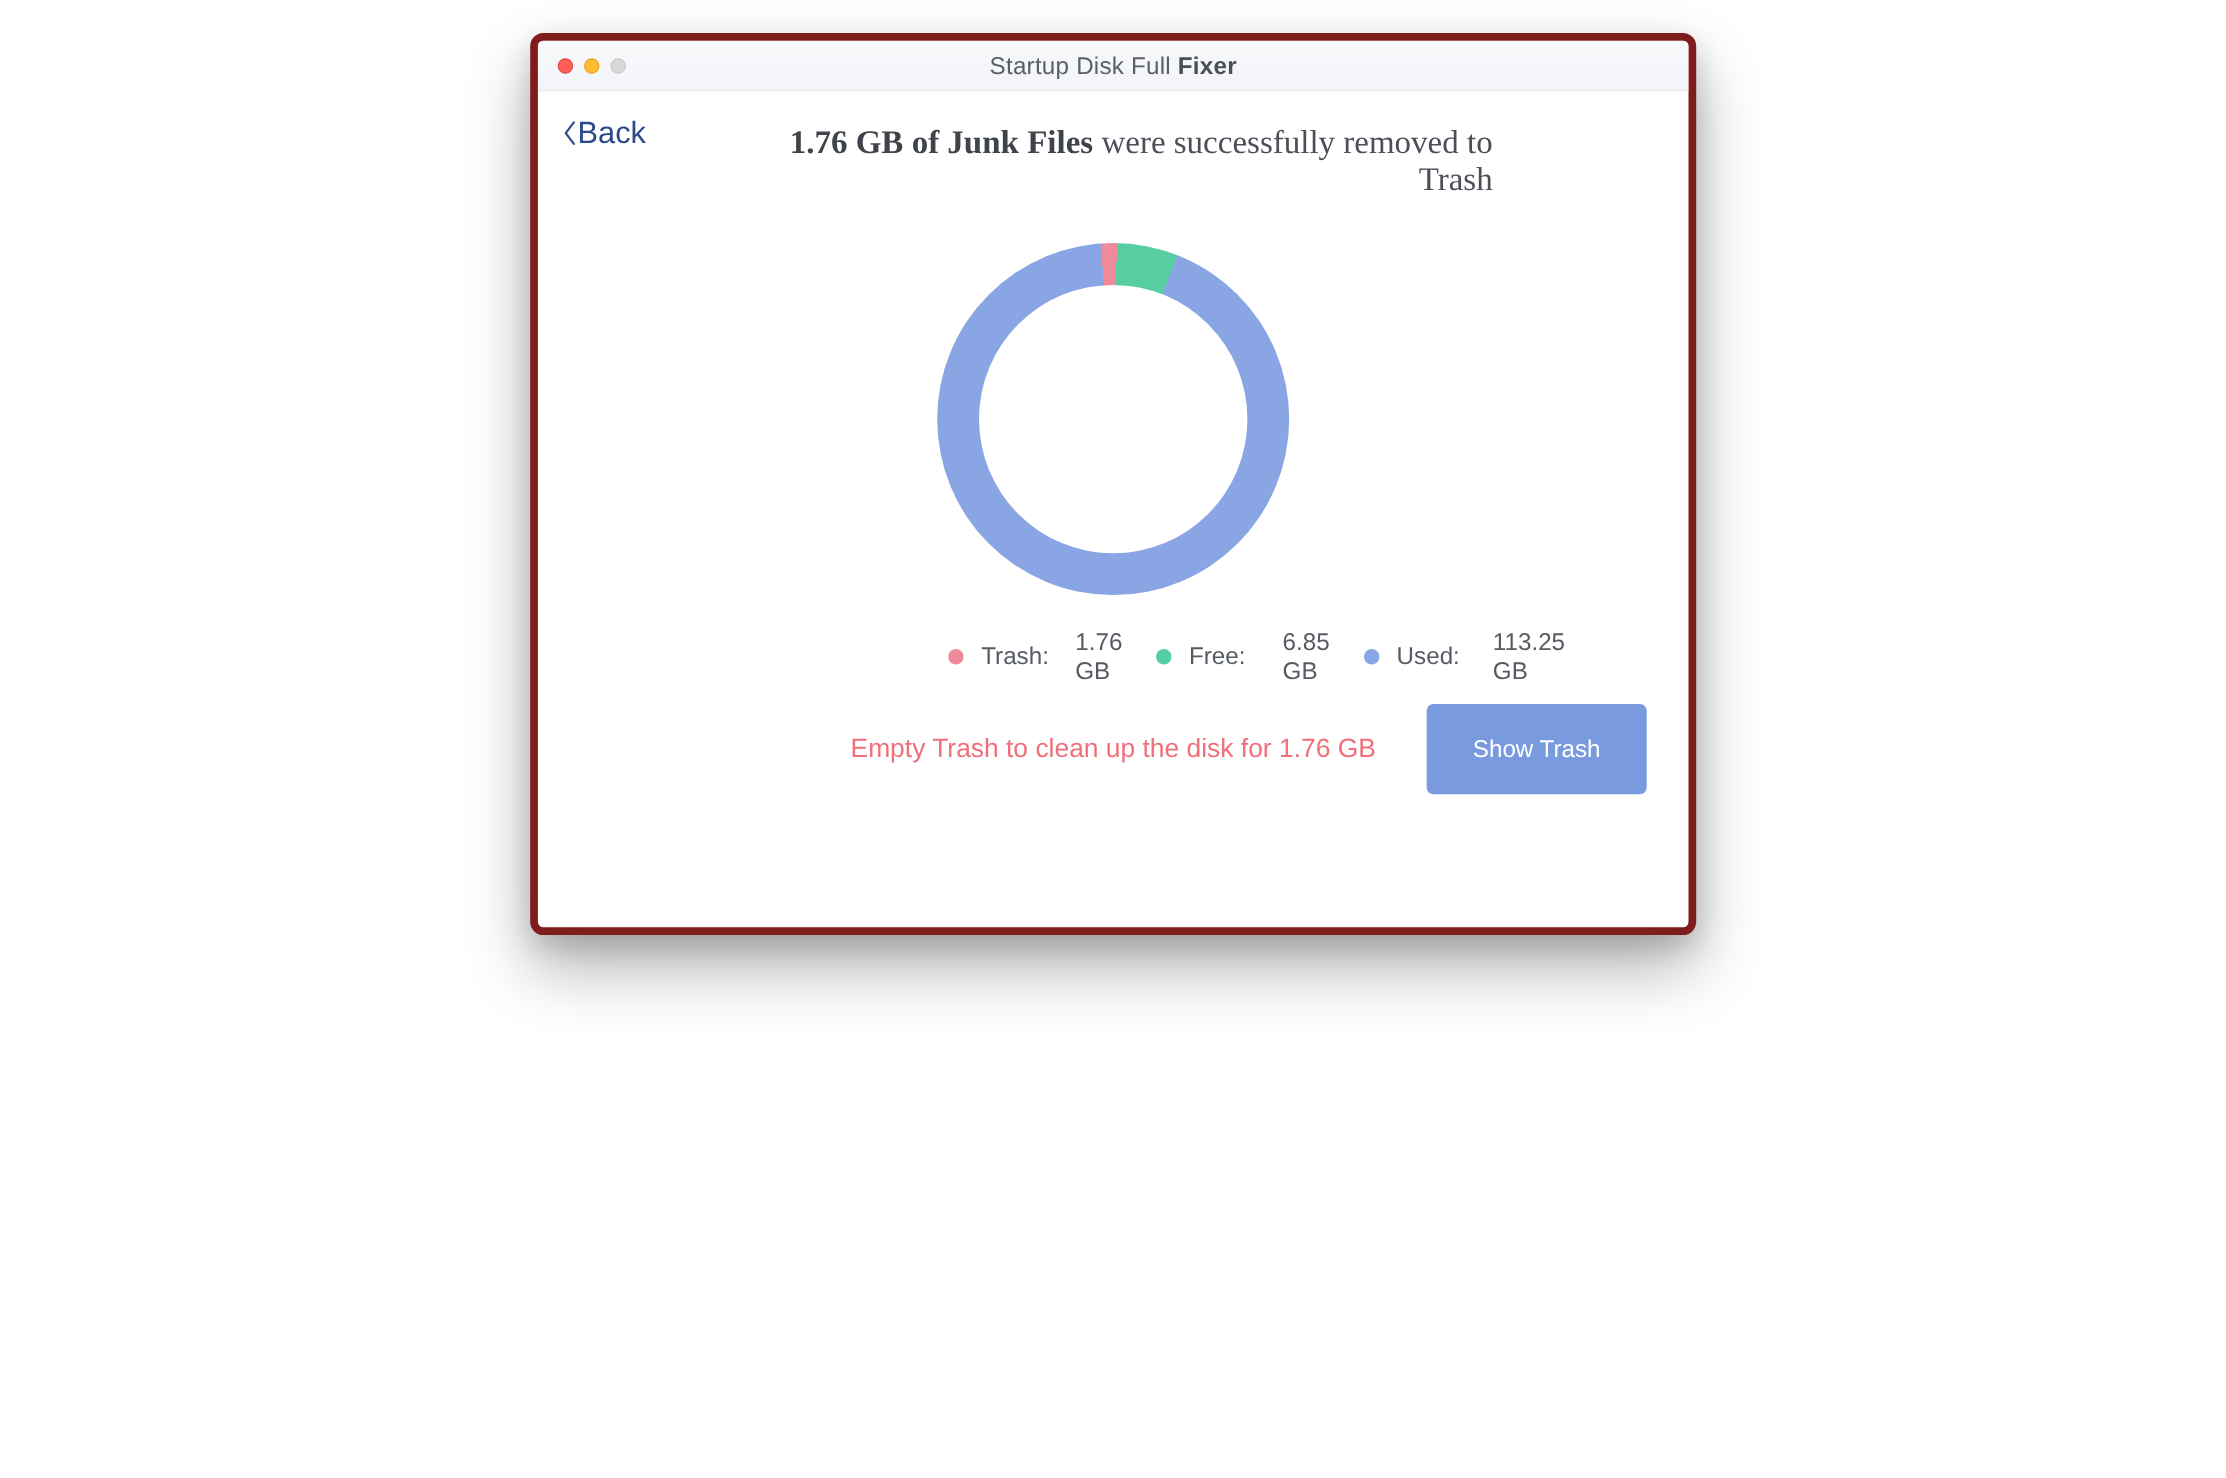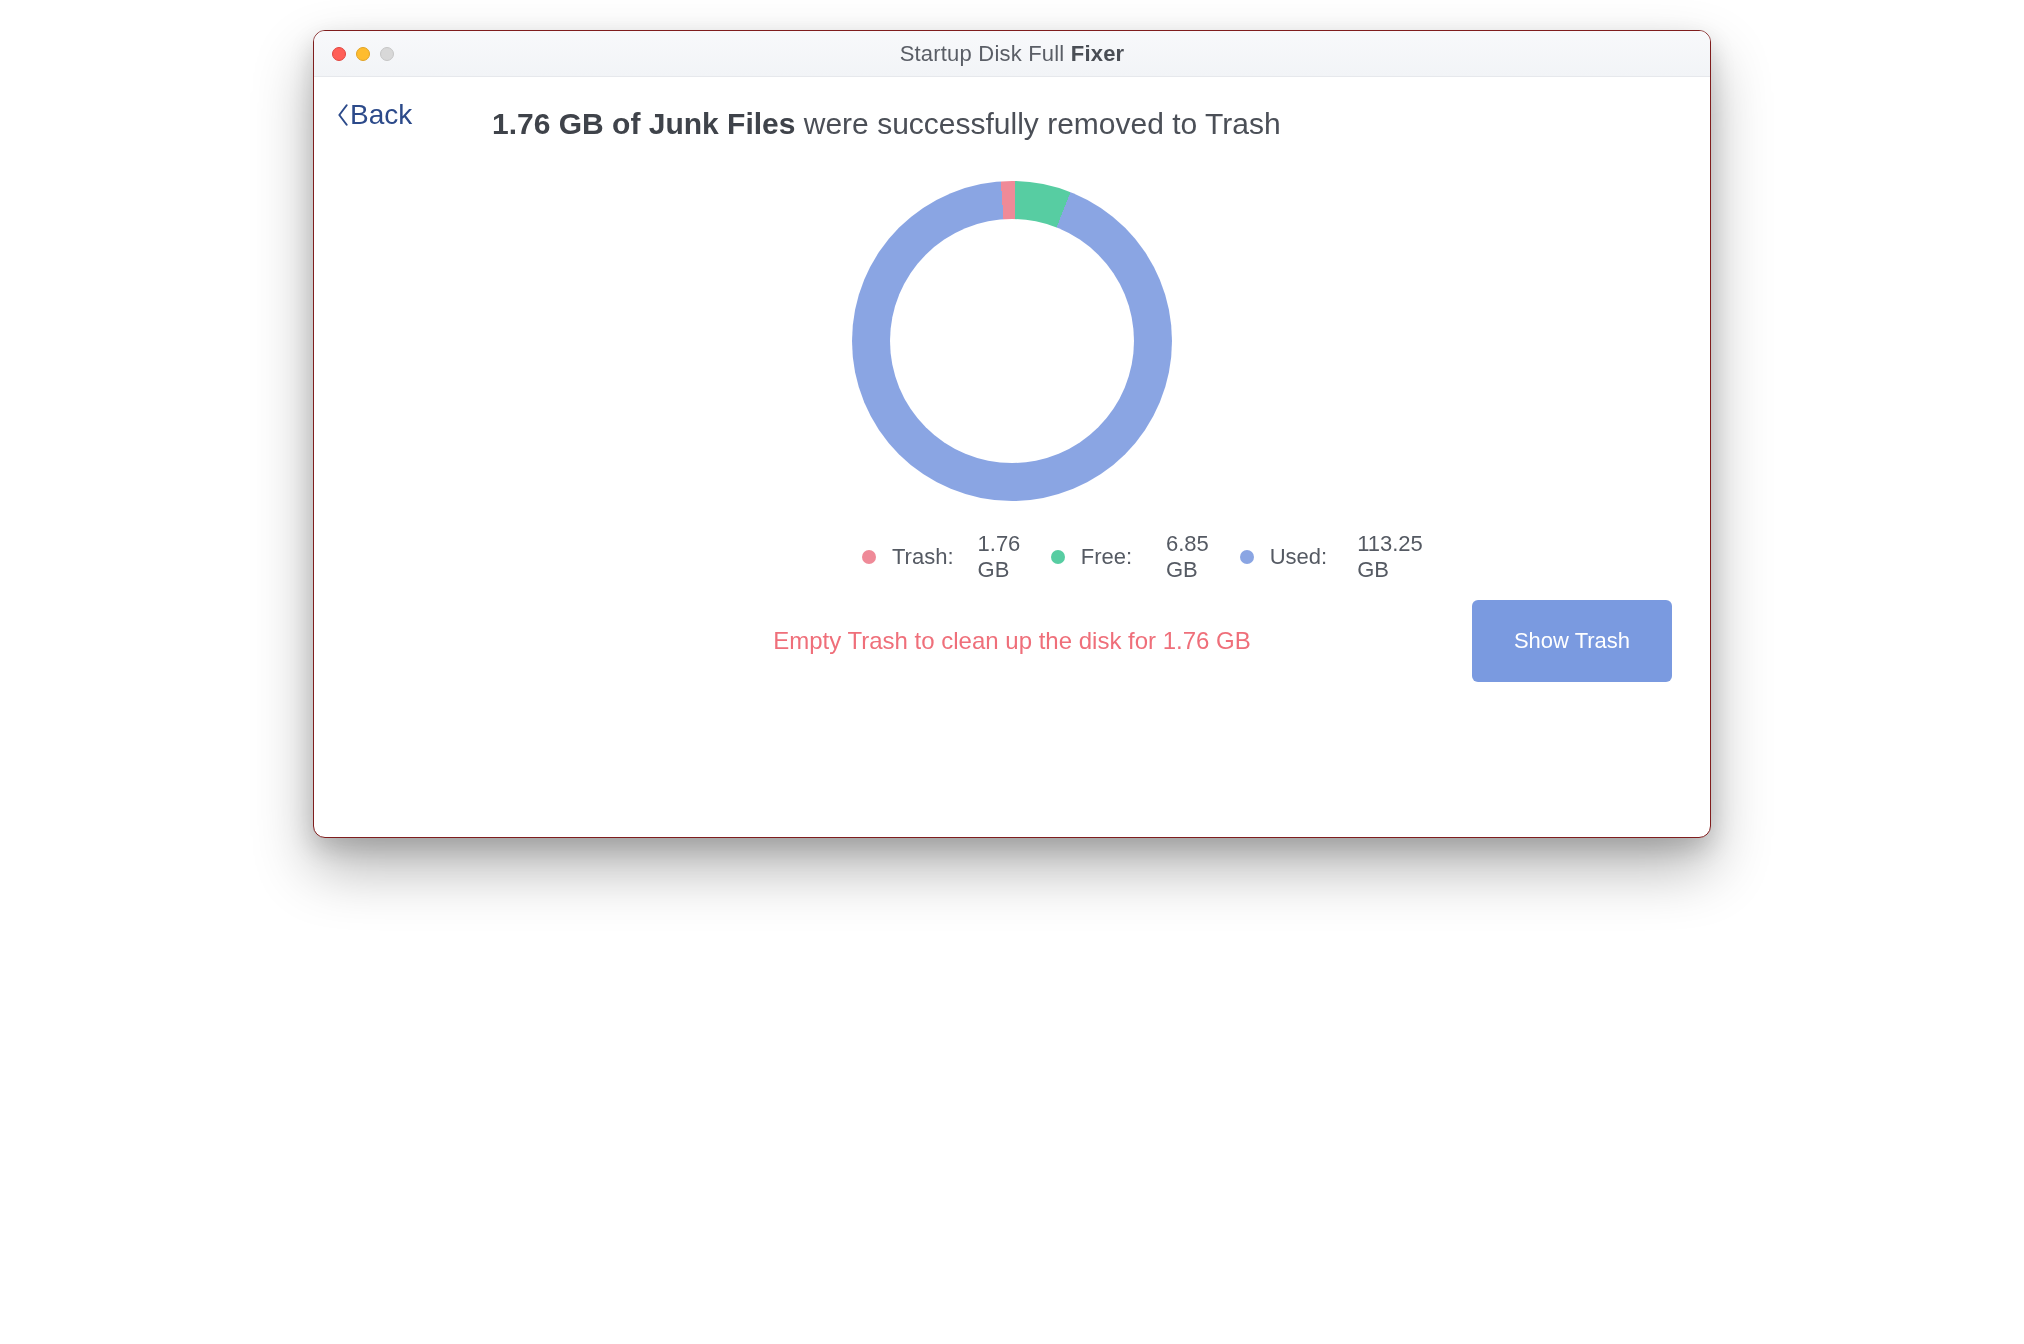--- a/index.html
+++ b/index.html
@@ -6,27 +6,27 @@
     html, body { height: 100%; }
     body {
       font-family: -apple-system, "Helvetica Neue", Helvetica, Arial, sans-serif;
       background: #ffffff;
       display: flex;
       align-items: flex-start;
       justify-content: center;
       overflow: hidden;
     }
     .window {
-      width: 1398px;
+      width: 1060px;
       margin: 30px auto 0;
       background: #fff;
       border-radius: 12px;
       box-shadow: 0 30px 60px rgba(0,0,0,0.30), 0 10px 25px rgba(0,0,0,0.15);
       overflow: hidden;
-      border: 1px solid #7f1d1d;
+      border: 7px solid #7f1d1d;
     }
     .titlebar {
       height: 46px;
       background: linear-gradient(#f8f9fb, #f2f4f7);
       border-bottom: 1px solid #e6e8ec;
       display: flex;
       align-items: center;
       position: relative;
     }
     .traffic {
@@ -66,27 +66,28 @@
       align-items: center;
       gap: 0;
       color: #2c4a8a;
       font-size: 28px;
       cursor: pointer;
       font-weight: 400;
     }
     .back svg { width: 14px; height: 22px; }
 
     .headline {
-      text-align: left;
+      text-align: right;
       font-size: 30px;
       color: #4b4f57;
       font-weight: 300;
       margin-top: 2px;
       margin-left: 140px;
       margin-right: 140px;
+      font-family: Liberation Serif, serif;
     }
     .headline .strong { font-weight: 700; color: #3f434a; }
 
     .donut-wrap {
       display: flex;
       justify-content: center;
       margin-top: 40px;
     }
     .donut {
       width: 320px; height: 320px;

